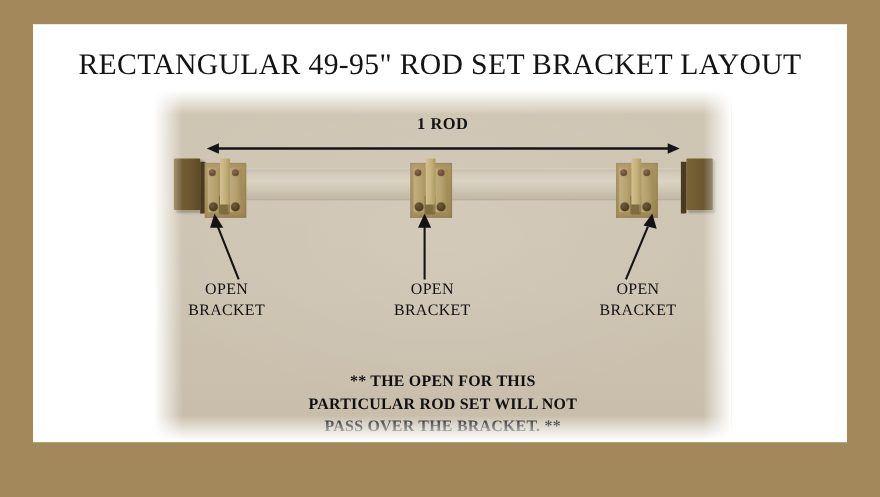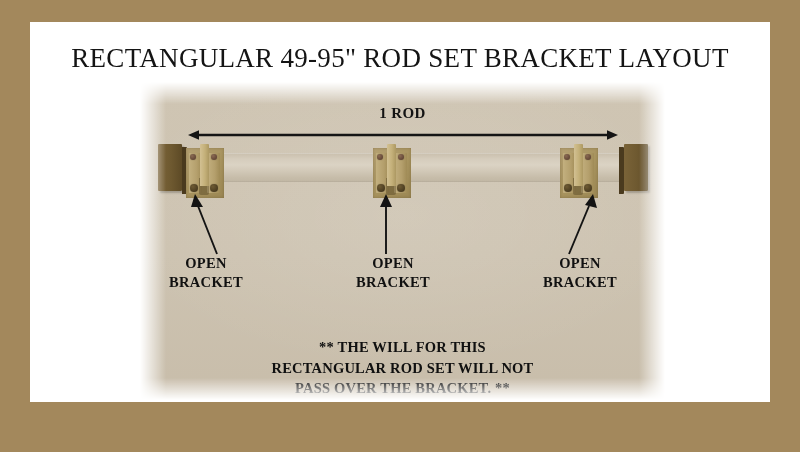--- a/index.html
+++ b/index.html
@@ -181,21 +181,21 @@
   #ptr-left  { left: 50px;  top: 112px; }
   #ptr-mid   { left: 238px; top: 112px; }
   #ptr-right { left: 424px; top: 112px; }
   
   .caption {
     position: absolute;
     width: 130px;
     text-align: center;
     font-family: "Liberation Serif", serif;
     font-size: 14.5px;
-    font-weight: 700;
+    font-weight: 400;
     line-height: 19px;
     color: #111111;
     letter-spacing: 0.3px;
   }
   #cap-left  { left: 1px;   top: 172px; }
   #cap-mid   { left: 188px; top: 172px; }
   #cap-right { left: 375px; top: 172px; }
   
   #footnote {
     position: absolute;
@@ -297,20 +297,20 @@
         <div>OPEN</div>
         <div>BRACKET</div>
       </div>
 
       <div class="caption" id="cap-right">
         <div>OPEN</div>
         <div>BRACKET</div>
       </div>
 
       <div id="footnote">
-        <div>** THE WILL FOR THIS</div>
-        <div>RECTANGULAR ROD SET WILL NOT</div>
+        <div>** THE OPEN FOR THIS</div>
+        <div>PARTICULAR ROD SET WILL NOT</div>
         <div>PASS OVER THE BRACKET. **</div>
       </div>
 
     </div>
   </div>
 </div>
 
 </body></html>

